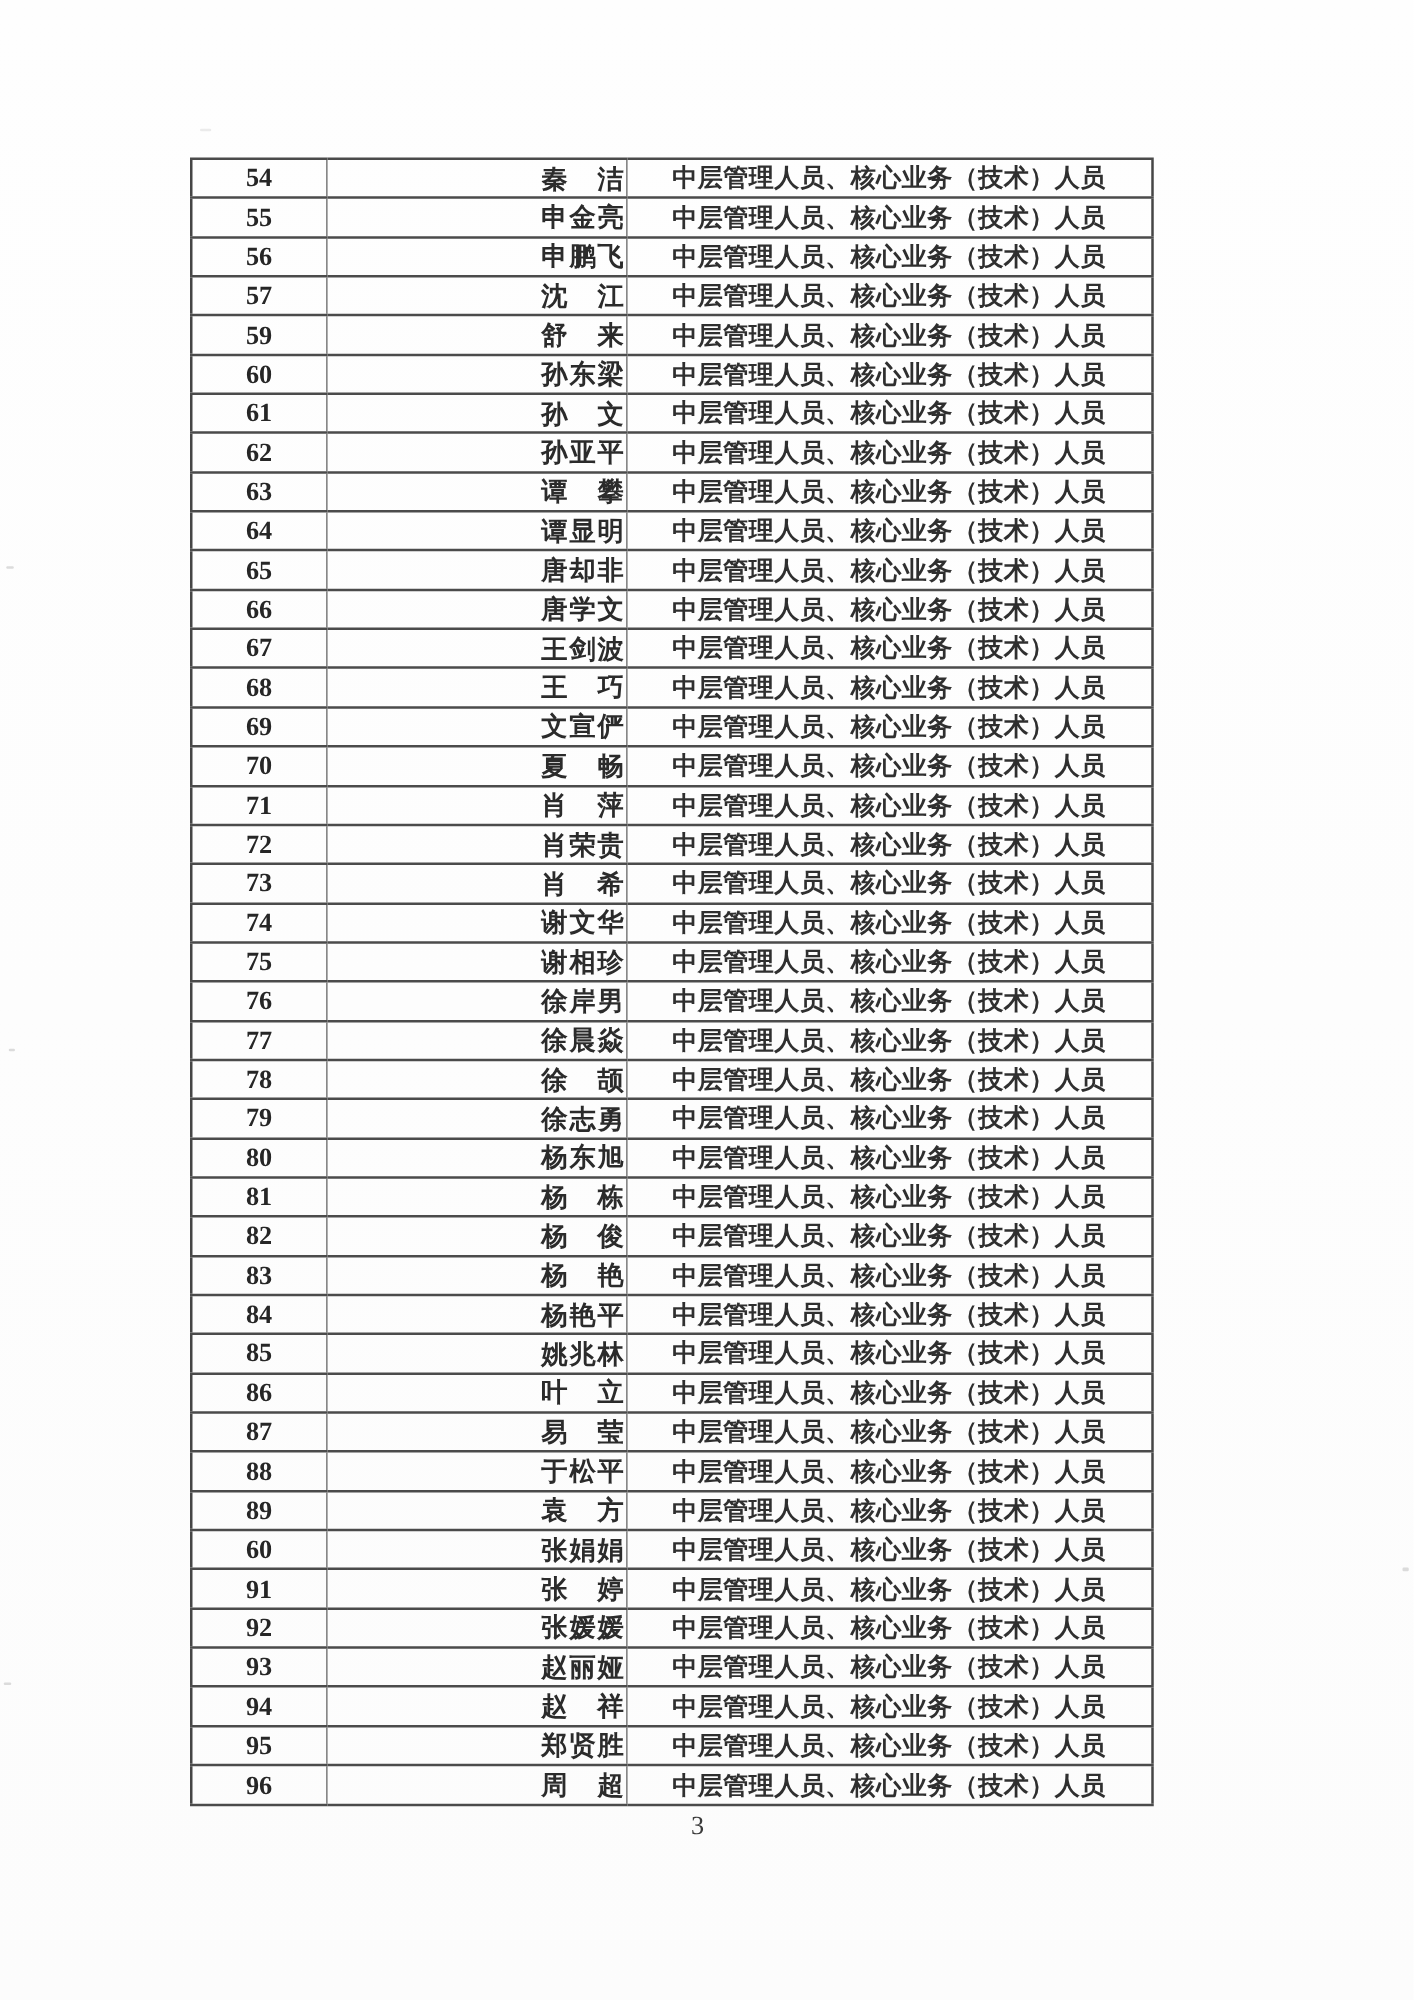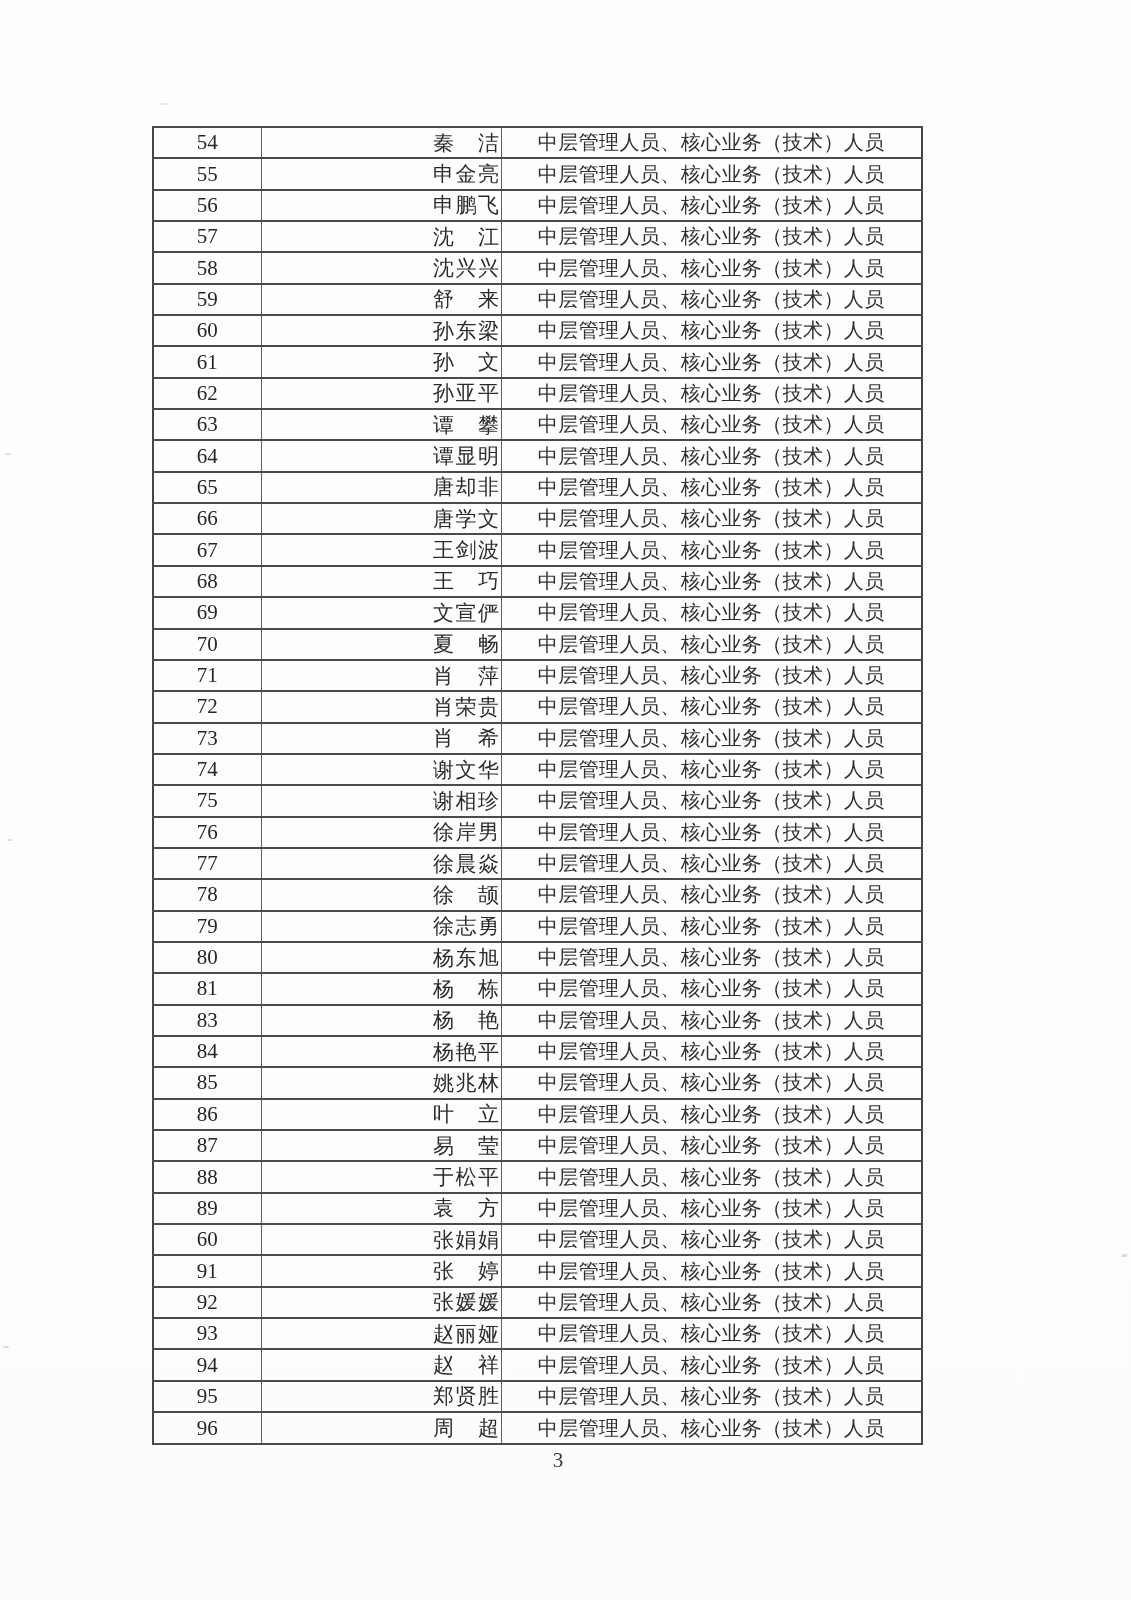--- a/index.html
+++ b/index.html
@@ -22,20 +22,21 @@
   }
   table.roster {
     position: absolute;
     left: 152px;
     top: 126px;
     width: 769px;
     height: 1319px;
     border-collapse: collapse;
     table-layout: fixed;
     border: 2px solid #454545;
+    font-weight: bold;
   }
   table.roster td {
     border-top: 2px solid #4b4b4b;
     border-bottom: 2px solid #4b4b4b;
     border-left: 1.2px solid #606060;
     border-right: 1.2px solid #606060;
     vertical-align: middle;
     padding: 0;
     overflow: hidden;
     white-space: nowrap;
@@ -105,25 +106,20 @@
           <td class="no">56</td>
           <td class="name">申鹏飞</td>
           <td class="cat">中层管理人员、核心业务（技术）人员</td>
         </tr>
         <tr>
           <td class="no">57</td>
           <td class="name">沈　江</td>
           <td class="cat">中层管理人员、核心业务（技术）人员</td>
         </tr>
         <tr>
-          <td class="no">58</td>
-          <td class="name">沈兴兴</td>
-          <td class="cat">中层管理人员、核心业务（技术）人员</td>
-        </tr>
-        <tr>
           <td class="no">59</td>
           <td class="name">舒　来</td>
           <td class="cat">中层管理人员、核心业务（技术）人员</td>
         </tr>
         <tr>
           <td class="no">60</td>
           <td class="name">孙东梁</td>
           <td class="cat">中层管理人员、核心业务（技术）人员</td>
         </tr>
         <tr>
@@ -222,20 +218,25 @@
           <td class="cat">中层管理人员、核心业务（技术）人员</td>
         </tr>
         <tr>
           <td class="no">80</td>
           <td class="name">杨东旭</td>
           <td class="cat">中层管理人员、核心业务（技术）人员</td>
         </tr>
         <tr>
           <td class="no">81</td>
           <td class="name">杨　栋</td>
+          <td class="cat">中层管理人员、核心业务（技术）人员</td>
+        </tr>
+        <tr>
+          <td class="no">82</td>
+          <td class="name">杨　俊</td>
           <td class="cat">中层管理人员、核心业务（技术）人员</td>
         </tr>
         <tr>
           <td class="no">83</td>
           <td class="name">杨　艳</td>
           <td class="cat">中层管理人员、核心业务（技术）人员</td>
         </tr>
         <tr>
           <td class="no">84</td>
           <td class="name">杨艳平</td>

